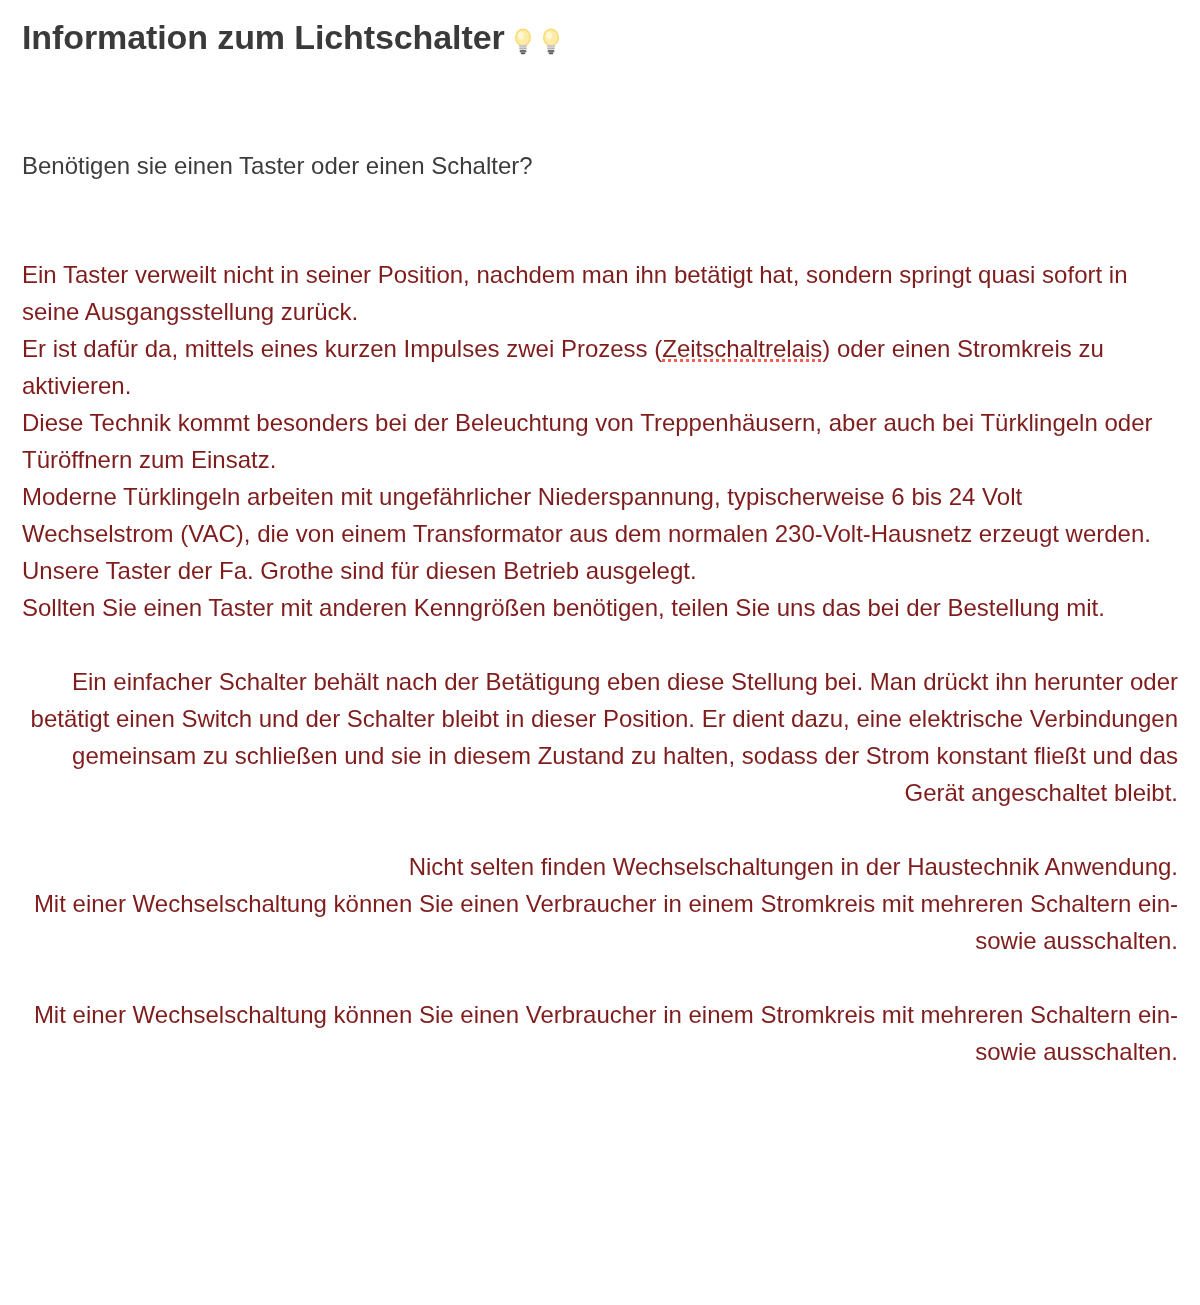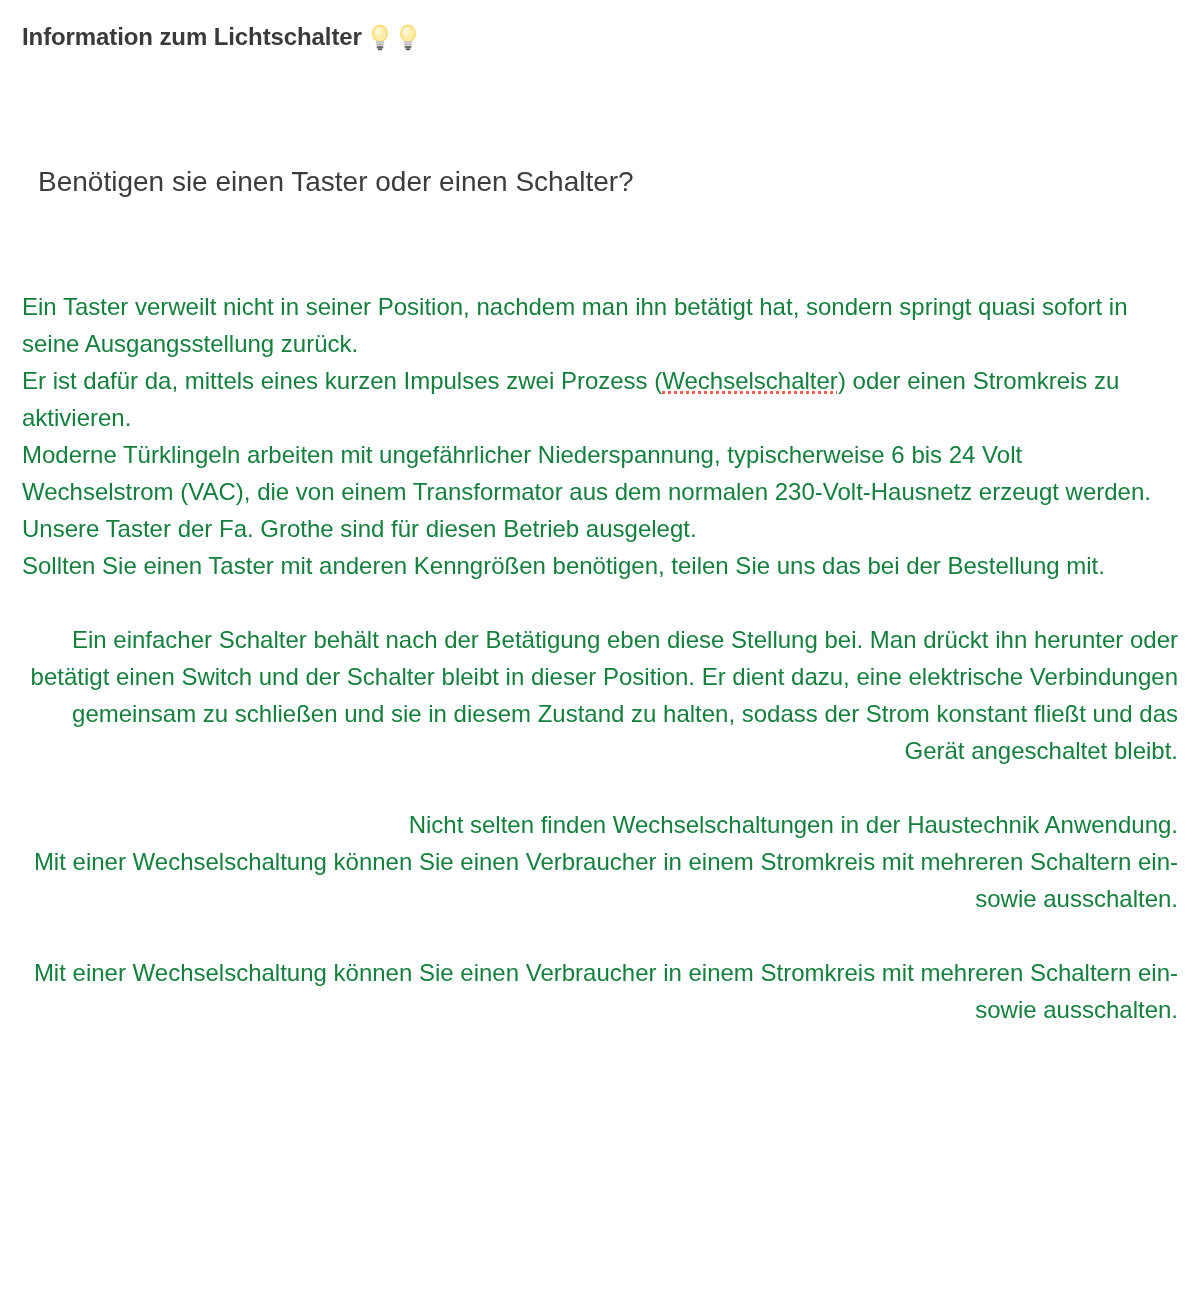--- a/index.html
+++ b/index.html
@@ -19,52 +19,52 @@
     width: 1200px;
     min-height: 1305px;
     box-sizing: border-box;
     padding: 0 22px;
     background: #ffffff;
     position: relative;
   }
   .doc-title {
     margin: 0;
     padding-top: 20px;
-    font-size: 24px;
+    font-size: 34px;
     font-weight: bold;
     line-height: 34px;
     color: #3a3a3a;
     letter-spacing: -0.1px;
     white-space: nowrap;
   }
   .title-text {
     display: inline;
   }
   .bulb {
     display: inline-block;
     width: 20px;
     height: 28px;
     vertical-align: -6px;
     margin-left: 8px;
   }
   .bulb:first-of-type {
     margin-left: 10px;
   }
   .intro-line {
-    margin: 16px;
+    margin: 0;
     padding-top: 93px;
-    font-size: 28px;
+    font-size: 24px;
     line-height: 37px;
     color: #3c3c3c;
   }
   .body-block {
     margin: 0;
     font-size: 24px;
     line-height: 37px;
-    color: #15803d;
+    color: #7f1d1d;
   }
   .block-gap-lg {
     padding-top: 72px;
   }
   .block-gap {
     padding-top: 37px;
     text-align: right;
   }
   .body-block .line {
     display: block;
@@ -98,21 +98,22 @@
           <rect x="5.8" y="18" width="8.4" height="2.2" rx="1" fill="#c9c9c9"></rect>
           <rect x="6.2" y="20.6" width="7.6" height="2" rx="0.8" fill="#b4b4b4"></rect>
           <rect x="6.6" y="23" width="6.8" height="2.6" rx="1" fill="#6f6f6f"></rect>
           <rect x="7.8" y="25.4" width="4.4" height="1.8" rx="0.9" fill="#555555"></rect>
         </svg></span></h1>
 
   <p class="intro-line">Benötigen sie einen Taster oder einen Schalter?</p>
 
   <div class="body-block block-gap-lg">
     <span class="line">Ein Taster verweilt nicht in seiner Position, nachdem man ihn betätigt hat, sondern springt quasi sofort in seine Ausgangsstellung zurück.</span>
-    <span class="line"><span>Er ist dafür da, mittels eines kurzen Impulses zwei Prozess (</span><span class="spellerror">Wechselschalter</span><span>) oder einen Stromkreis zu aktivieren.</span></span>
+    <span class="line"><span>Er ist dafür da, mittels eines kurzen Impulses zwei Prozess (</span><span class="spellerror">Zeitschaltrelais</span><span>) oder einen Stromkreis zu aktivieren.</span></span>
+    <span class="line">Diese Technik kommt besonders bei der Beleuchtung von Treppenhäusern, aber auch bei Türklingeln oder Türöffnern zum Einsatz.</span>
     <span class="line">Moderne Türklingeln arbeiten mit ungefährlicher Niederspannung, typischerweise 6 bis 24 Volt Wechselstrom (VAC), die von einem Transformator aus dem normalen 230-Volt-Hausnetz erzeugt werden.</span>
     <span class="line">Unsere Taster der Fa. Grothe sind für diesen Betrieb ausgelegt.</span>
     <span class="line">Sollten Sie einen Taster mit anderen Kenngrößen benötigen, teilen Sie uns das bei der Bestellung mit.</span>
   </div>
 
   <div class="body-block block-gap">
     <span class="line">Ein einfacher Schalter behält nach der Betätigung eben diese Stellung bei. Man drückt ihn herunter oder betätigt einen Switch und der Schalter bleibt in dieser Position. Er dient dazu, eine elektrische Verbindungen gemeinsam zu schließen und sie in diesem Zustand zu halten, sodass der Strom konstant fließt und das Gerät angeschaltet bleibt.</span>
   </div>
 
   <div class="body-block block-gap">

